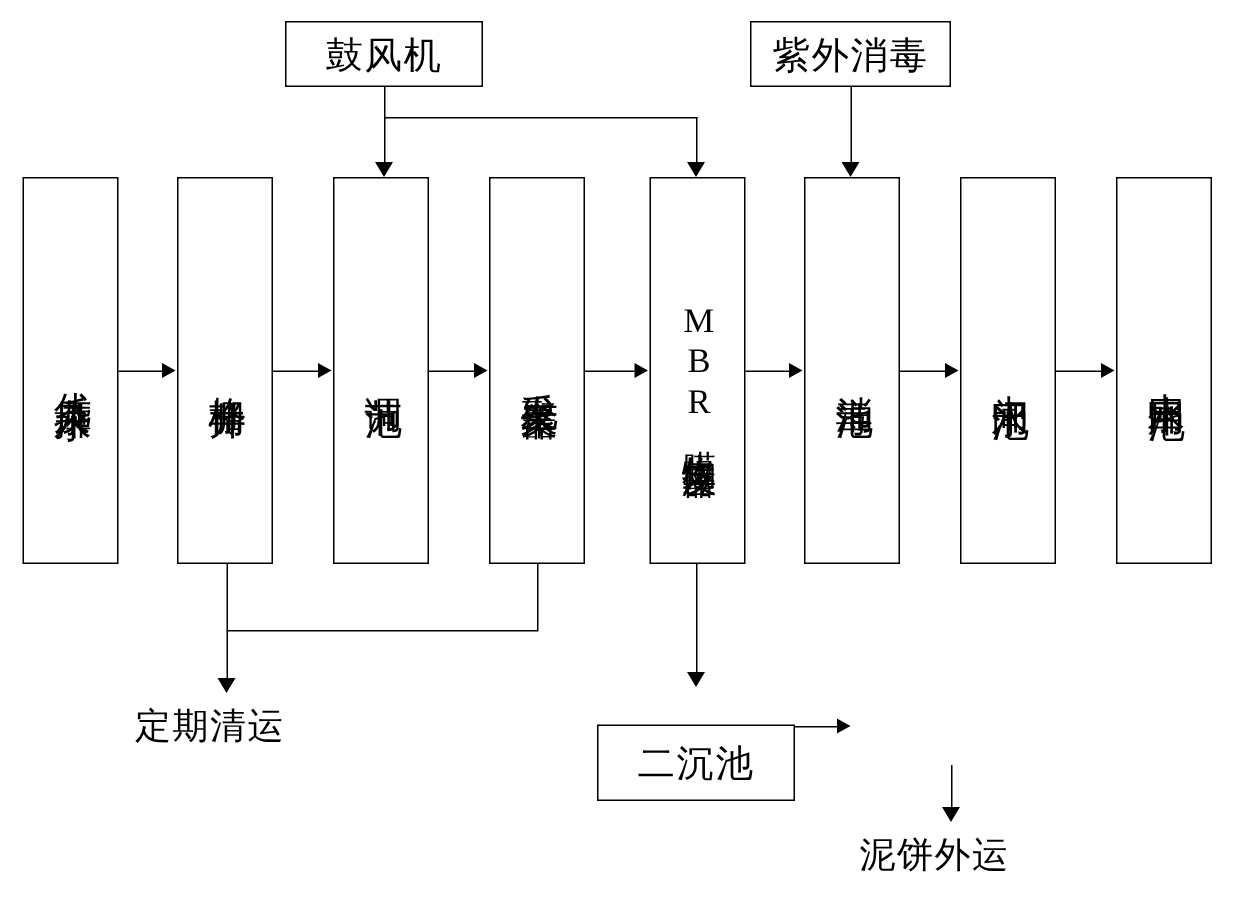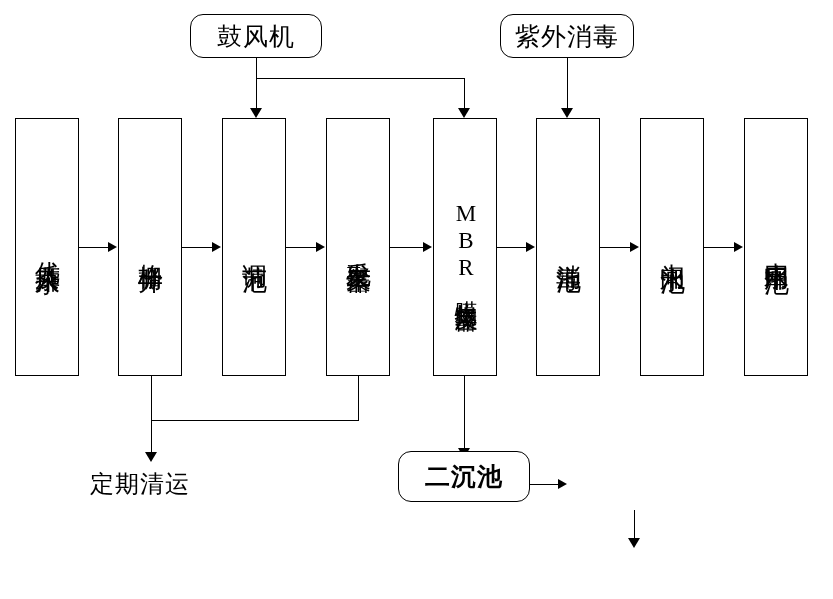--- a/index.html
+++ b/index.html
@@ -42,21 +42,20 @@
     writing-mode: vertical-rl;
     text-orientation: upright;
     display: block;
     max-height: 100%;
   }
   
   .hbox {
     font-size: 25px;
     letter-spacing: 1px;
     white-space: nowrap;
-    border-radius: 13px;
   }
   
   .label {
     position: absolute;
     font-size: 24px;
     letter-spacing: 1px;
     color: #000000;
     white-space: nowrap;
   }
   
@@ -166,25 +165,28 @@
   <div class="hline" style="left:151px; top:420px; width:208px;"></div>
   <div class="arrow-d" style="left:145px; top:452px;"></div>
 
   <div class="label" style="left:90px; top:468px;">
     <span>定期清运</span>
   </div>
 
   <div class="vline" style="left:464px; top:376px; height:72px;"></div>
   <div class="arrow-d" style="left:458px; top:448px;"></div>
 
-  <div class="node hbox" style="left:398px; top:451px; width:132px; height:51px;font-weight:bold;">
+  <div class="node hbox" style="left:398px; top:483px; width:132px; height:51px;">
     <span>二沉池</span>
   </div>
 
   <div class="hline" style="left:530px; top:484px; width:28px;"></div>
   <div class="arrow-r" style="left:558px; top:478.5px;"></div>
 
 
   <div class="vline" style="left:634px; top:510px; height:28px;"></div>
   <div class="arrow-d" style="left:628px; top:538px;"></div>
 
+  <div class="label" style="left:573px; top:554px;">
+    <span>泥饼外运</span>
+  </div>
 
 </div>
 
 </body></html>

